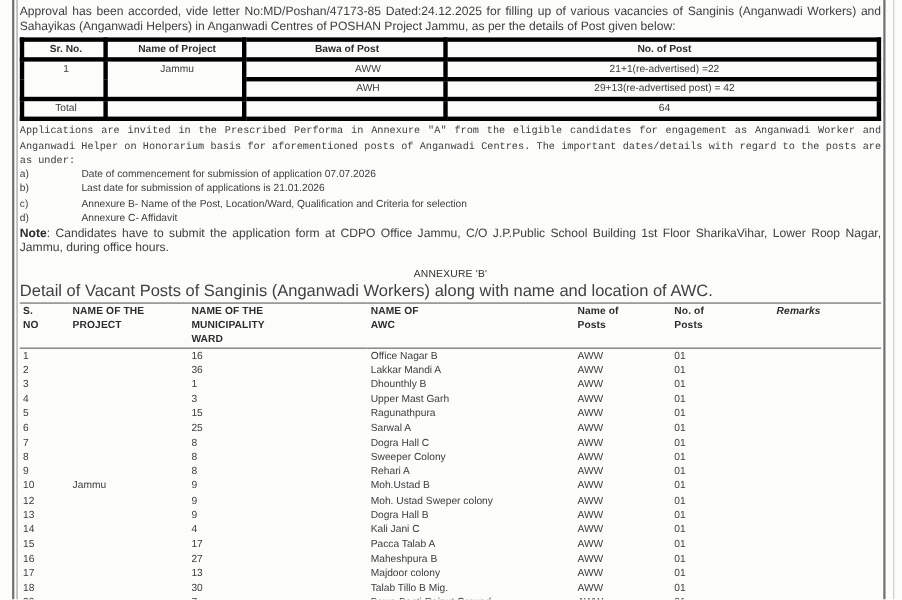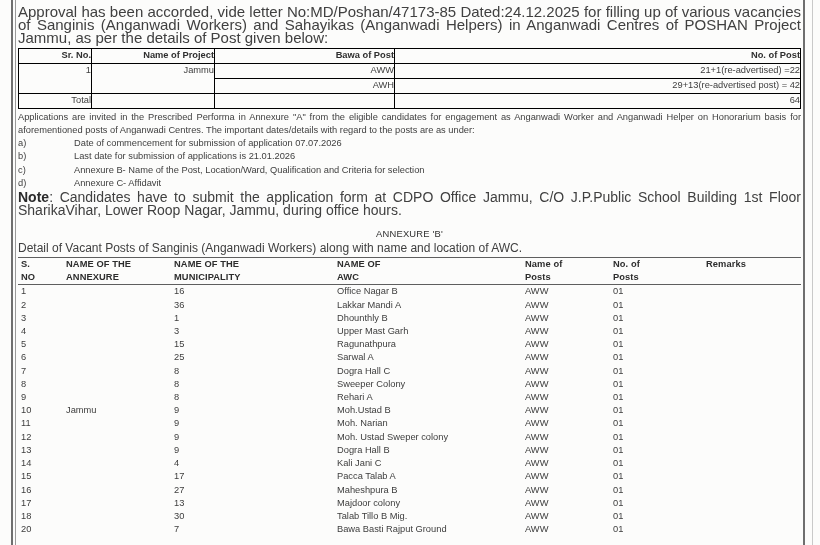--- a/index.html
+++ b/index.html
@@ -44,88 +44,89 @@
   }
   .content {
     position: absolute;
     left: 18px;
     top: 0;
     width: 783px;
   }
 
   
   .intro {
-    font-size: 15px;
+    font-size: 11px;
     line-height: 13.2px;
     text-align: justify;
     padding-top: 5px;
     color: #404040;
   }
 
   
   table.t1 {
     border-collapse: collapse;
     width: 783px;
     margin-top: 3px;
     font-size: 9.3px;
     table-layout: fixed;
   }
   table.t1 td, table.t1 th {
-    border: 1px solid #000000;
+    border: 4px solid #000000;
     padding: 1px 0 1px 4px;
-    text-align: right;
+    text-align: center;
     font-weight: normal;
     color: #3d3d3d;
     height: 12px;
     vertical-align: top;
   }
   table.t1 .hdr { font-weight: bold; color: #2f2f2f; }
   table.t1 .c1 { width: 68px; }
   table.t1 .c2 { width: 118px; margin-left: 16px; }
   table.t1 .c3 { width: 175px; }
   table.t1 .c4 { width: auto; margin-left: 31px; }
   .indent-post { padding-left: 42px !important; }
   .totalrow td { font-weight: bold; }
 
   
   .para {
     font-size: 9.3px;
     line-height: 13.2px;
     text-align: justify;
     margin-top: 2px;
     color: #404040;
+    font-family: Liberation Mono, monospace;
   }
   .lst { margin-top: 0px; }
   .lst .li {
     font-size: 9.3px;
     line-height: 13.4px;
     display: flex;
     color: #404040;
   }
   .lst .li .mark { width: 56px; flex: none; }
   .note {
-    font-size: 14px;
+    font-size: 11px;
     line-height: 13.2px;
     text-align: justify;
     margin-top: 0px;
     color: #404040;
   }
   .note b { color: #2b2b2b; }
 
   
   .annex-title {
     text-align: center;
     font-weight: normal;
     font-size: 9.4px;
     margin-top: 11px;
     letter-spacing: .2px;
     color: #2f2f2f;
   }
   .annex-sub {
-    font-size: 12px;
+    font-size: 15px;
     margin-top: 2px;
     color: #404040;
   }
 
   
   table.t2 {
     border-collapse: collapse;
     width: 783px;
     margin-top: 2px;
     font-size: 9.3px;
@@ -146,21 +147,21 @@
     letter-spacing: .1px;
   }
   table.t2 thead tr.hline td { border-top: 1px solid #5e5e5e; }
   table.t2 tbody tr.first td { border-top: 1px solid #5e5e5e; }
   .a1 { width: 42px; }
   .a2 { width: 105px; }
   .a3 { width: 160px; }
   .a4 { width: 185px; }
   .a5 { width: 85px; }
   .a6 { width: 90px; margin-left: 13px; }
-  .a7 { width: auto; }
+  .a7 { width: auto; font-style: italic; }
 </style>
 </head>
 <body>
 
 <div id="page">
 
   <div class="page-edge-left"></div>
   <div class="page-edge-left2"></div>
   <div class="page-edge-right"></div>
   <div class="page-edge-right2"></div>
@@ -230,27 +231,36 @@
           <td class="a1">S.</td>
           <td class="a2">NAME OF THE</td>
           <td class="a3">NAME OF THE</td>
           <td class="a4">NAME OF</td>
           <td class="a5">Name of</td>
           <td class="a6">No. of</td>
           <td class="a7">Remarks</td>
         </tr>
         <tr>
           <td class="a1">NO</td>
-          <td class="a2">ANNEXURE</td>
+          <td class="a2">PROJECT</td>
           <td class="a3">MUNICIPALITY</td>
           <td class="a4">AWC</td>
           <td class="a5">Posts</td>
           <td class="a6">Posts</td>
           <td class="a7"></td>
         </tr>
+        <tr>
+          <td class="a1"></td>
+          <td class="a2"></td>
+          <td class="a3">WARD</td>
+          <td class="a4"></td>
+          <td class="a5"></td>
+          <td class="a6"></td>
+          <td class="a7"></td>
+        </tr>
       </thead>
       <tbody id="annex-body">
           <tr class="first">
             <td class="a1">1</td>
             <td class="a2"></td>
             <td class="a3">16</td>
             <td class="a4">Office Nagar B</td>
             <td class="a5">AWW</td>
             <td class="a6">01</td>
             <td class="a7"></td>
@@ -330,29 +340,20 @@
           <tr>
             <td class="a1">10</td>
             <td class="a2">Jammu</td>
             <td class="a3">9</td>
             <td class="a4">Moh.Ustad B</td>
             <td class="a5">AWW</td>
             <td class="a6">01</td>
             <td class="a7"></td>
           </tr>
           <tr>
-            <td class="a1">11</td>
-            <td class="a2"></td>
-            <td class="a3">9</td>
-            <td class="a4">Moh. Narian</td>
-            <td class="a5">AWW</td>
-            <td class="a6">01</td>
-            <td class="a7"></td>
-          </tr>
-          <tr>
             <td class="a1">12</td>
             <td class="a2"></td>
             <td class="a3">9</td>
             <td class="a4">Moh. Ustad Sweper colony</td>
             <td class="a5">AWW</td>
             <td class="a6">01</td>
             <td class="a7"></td>
           </tr>
           <tr>
             <td class="a1">13</td>

